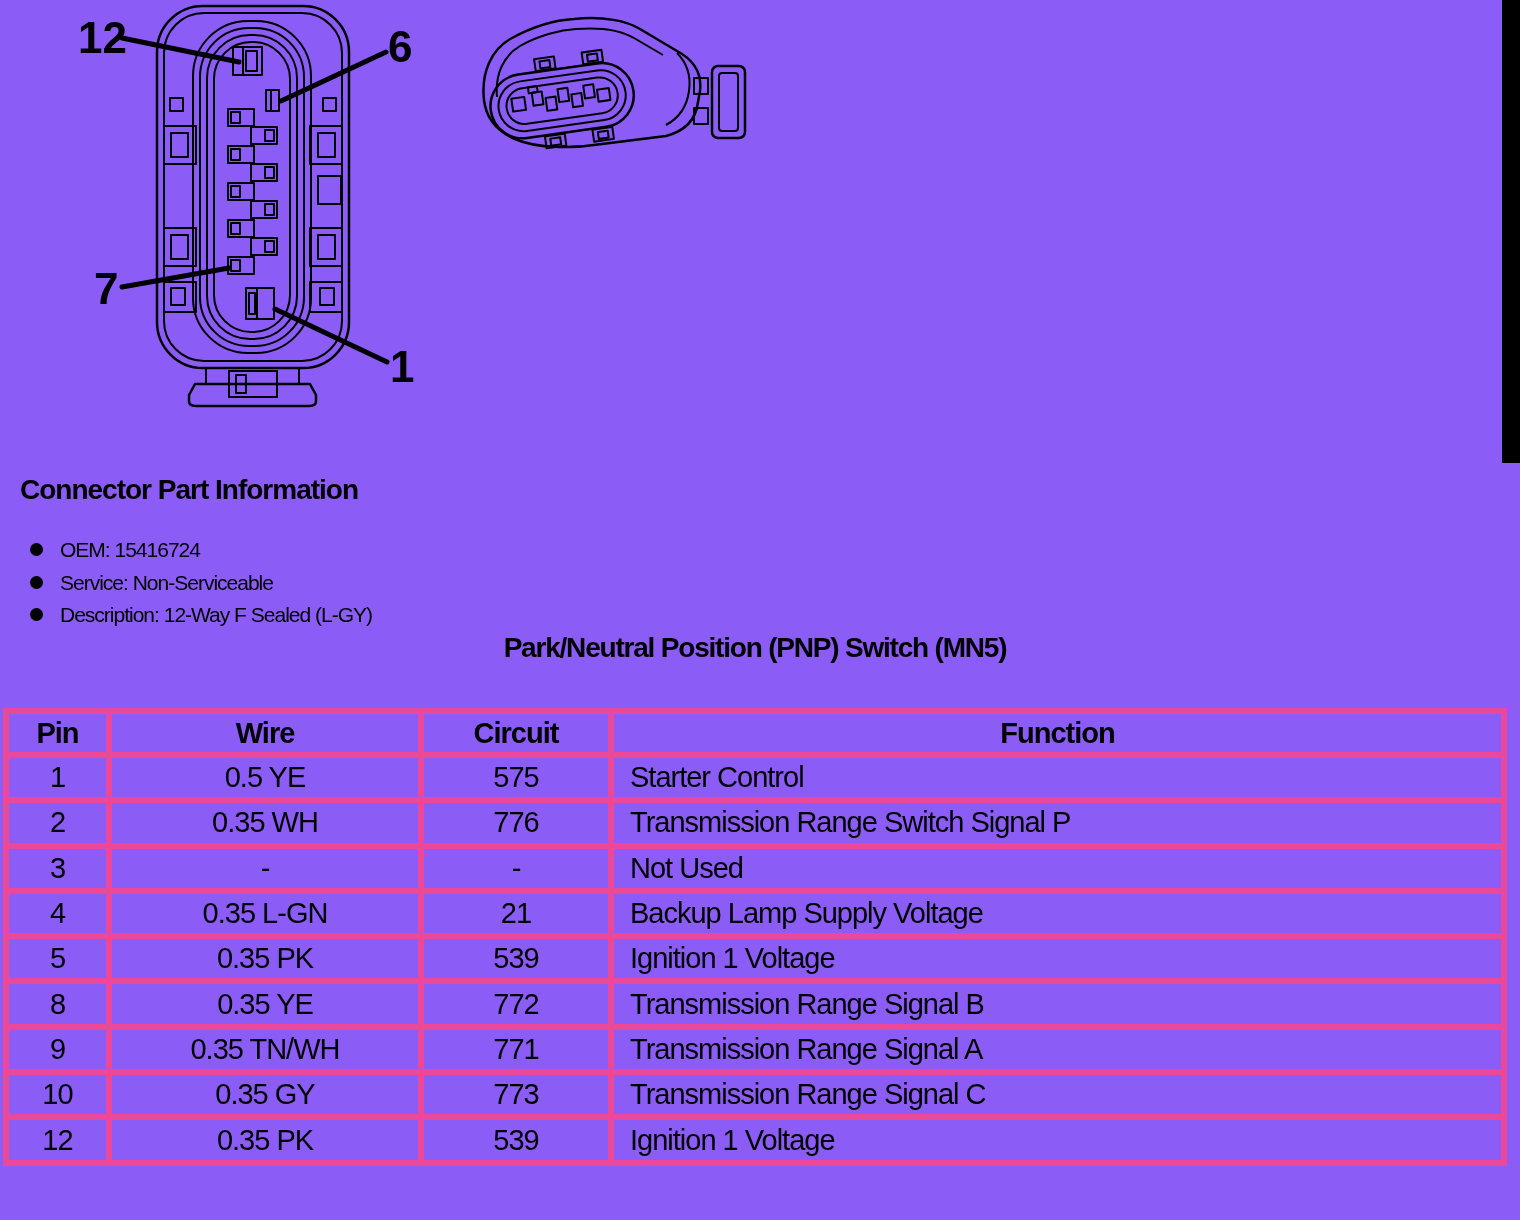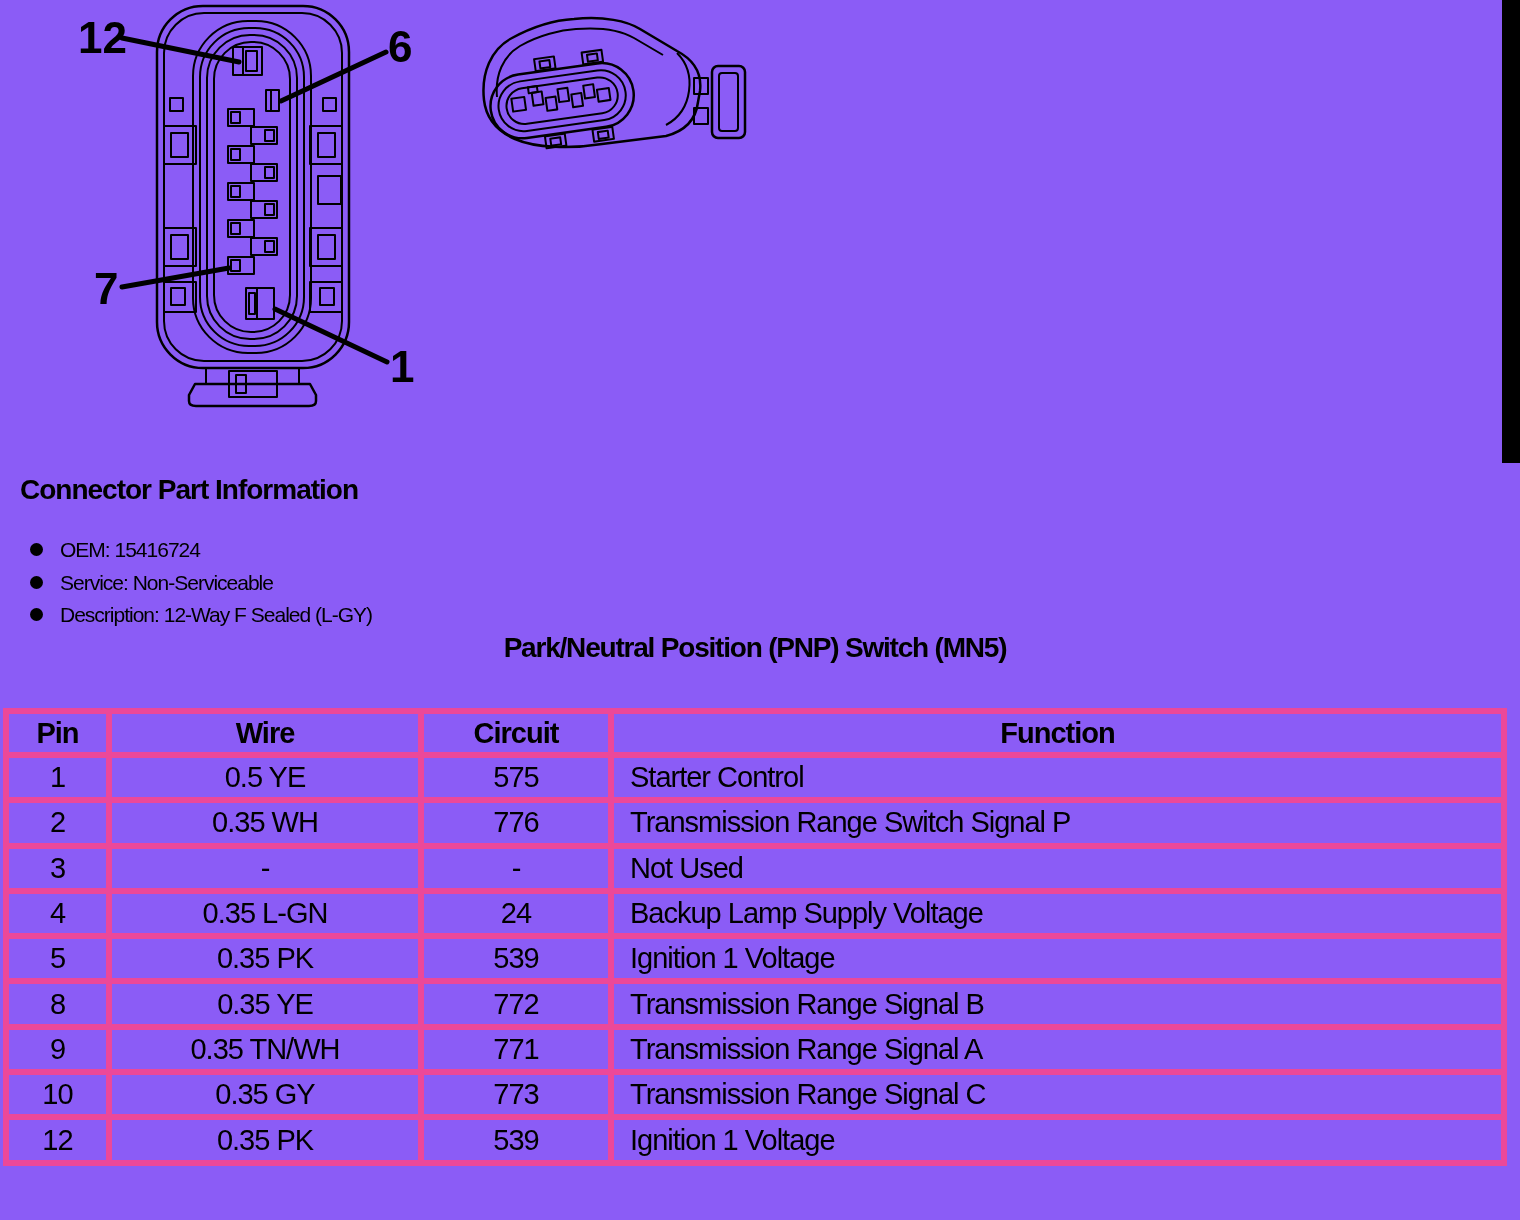--- a/index.html
+++ b/index.html
@@ -223,21 +223,21 @@
       </tr>
       <tr>
         <td>3</td>
         <td>-</td>
         <td>-</td>
         <td class="fn">Not Used</td>
       </tr>
       <tr>
         <td>4</td>
         <td>0.35 L-GN</td>
-        <td>24</td>
+        <td>21</td>
         <td class="fn">Backup Lamp Supply Voltage</td>
       </tr>
       <tr>
         <td>5</td>
         <td>0.35 PK</td>
         <td>539</td>
         <td class="fn">Ignition 1 Voltage</td>
       </tr>
       <tr>
         <td>8</td>

